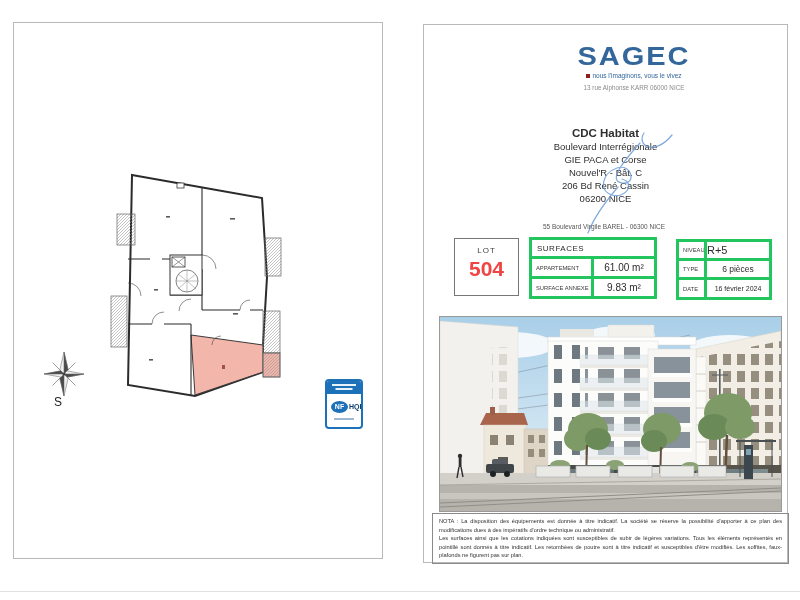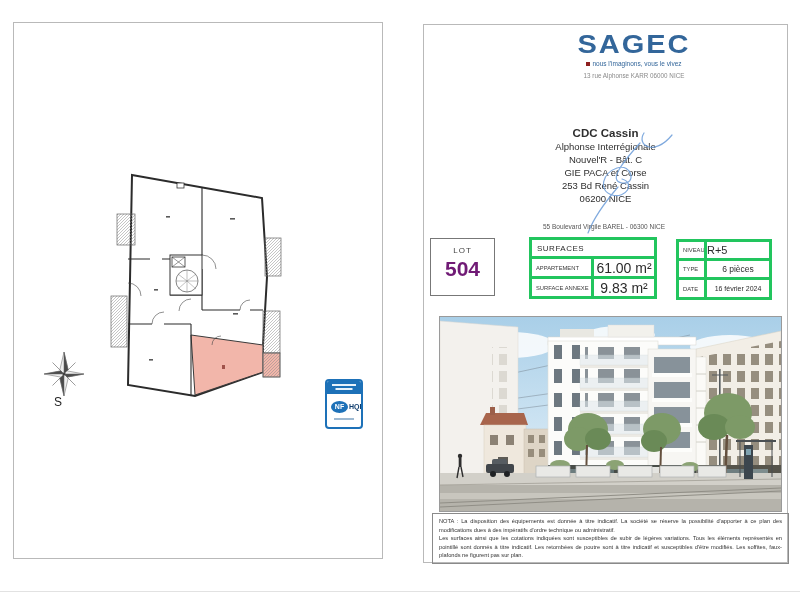--- a/index.html
+++ b/index.html
@@ -16,43 +16,43 @@
   .badge-band { height:13px; background:#1d71b8; position:relative; }
   .badge-band .bar { position:absolute; left:50%; transform:translateX(-50%); height:1.5px; background:#e8f2fa; }
   .badge-band .bar.b1 { top:3px; width:24px; }
   .badge-band .bar.b2 { top:7px; width:17px; }
   .badge-body { position:relative; height:33px; }
   .nf-oval { position:absolute; left:4px; top:7px; width:17px; height:12px; background:#1d71b8; border-radius:50%; color:#fff; font-size:7px; font-weight:bold; text-align:center; line-height:12px; }
   .hqe-text { position:absolute; left:22px; top:9px; color:#0f3d6e; font-size:7px; font-weight:bold; }
   .badge-sub { position:absolute; left:7px; top:24px; width:20px; height:1.5px; background:#9db9d2; }
 
   
-  #logo-block { position:absolute; left:100px; top:4px; width:220px; text-align:center; }
+  #logo-block { position:absolute; left:100px; top:16px; width:220px; text-align:center; }
   #logo-text { font-size:29px; font-weight:bold; color:#33669a; letter-spacing:2px; line-height:30px; transform:scaleY(.92); }
   #logo-tagline { margin-top:1px; font-size:6.5px; color:#33669a; }
   .redsq { display:inline-block; width:4px; height:4px; background:#8e1f1f; margin-right:2px; }
   #logo-address { margin-top:5px; font-size:6.3px; color:#8a8a8a; }
 
   #recipient { position:absolute; left:0; top:101px; width:100%; text-align:center; color:#2e2e2e; }
   #recipient .r-head { font-size:11.5px; font-weight:bold; line-height:14px; }
   #recipient p { font-size:9.5px; line-height:13px; }
   #signature { position:absolute; left:150px; top:104px; width:130px; height:108px; pointer-events:none; }
 
   #project-address { position:absolute; left:60px; top:198px; width:240px; text-align:center; font-size:6.5px; color:#555; }
 
-  #lot-box { position:absolute; left:6px; top:213px; width:65px; height:58px; border:1px solid #777; text-align:center; }
+  #lot-box { position:absolute; left:30px; top:213px; width:65px; height:58px; border:1px solid #777; text-align:center; }
   #lot-label { margin-top:7px; font-size:8px; color:#444; letter-spacing:1px; }
-  #lot-number { margin-top:2px; font-size:21px; font-weight:bold; color:#701a75; }
+  #lot-number { margin-top:2px; font-size:21px; font-weight:bold; color:#ef4444; }
 
   table.doc { border-collapse:collapse; position:absolute; table-layout:fixed; }
   table.doc td { border:3px solid #22c55e; color:#2c2c2c; overflow:hidden; white-space:nowrap; }
   #surfaces-table { left:105px; top:212px; width:125px; height:60px; }
   #surfaces-table td.hdr { font-size:8px; padding-left:5px; letter-spacing:.5px; }
   #surfaces-table td.lab { font-size:5.8px; padding-left:4px; color:#3c3c3c; }
-  #surfaces-table td.val { font-size:14px; text-align:center; }
+  #surfaces-table td.val { font-size:10px; text-align:center; }
   #details-table { left:252px; top:214px; width:93px; height:58px; }
   #details-table td.lab { font-size:5.8px; padding-left:4px; color:#3c3c3c; }
   #details-table td.v0 { font-size:11px; text-align:left; }
   #details-table td.v1 { font-size:8.5px; text-align:center; }
   #details-table td.v2 { font-size:7px; text-align:center; }
 
   #photo-frame { position:absolute; left:15px; top:291px; width:343px; height:196px; border:1px solid #9a9a9a; background:#dfeaf2; }
   #photo-frame svg { display:block; width:341px; height:194px; }
 
   #nota-box { position:absolute; left:8px; top:488px; width:357px; height:51px; border:1px solid #8a8a8a; padding:3px 6px; }
@@ -153,25 +153,25 @@
 
 <div class="page" id="right-page">
 
   <div id="logo-block">
     <div id="logo-text">SAGEC</div>
     <div id="logo-tagline"><span class="redsq"></span><span>nous l'imaginons, vous le vivez</span></div>
     <div id="logo-address">13 rue Alphonse KARR 06000 NICE</div>
   </div>
 
   <div id="recipient">
-    <p class="r-head">CDC Cassin</p>
-    <p>Alphonse Interrégionale</p>
+    <p class="r-head">CDC Habitat</p>
+    <p>Boulevard Interrégionale</p>
+    <p>GIE PACA et Corse</p>
     <p>Nouvel'R - Bât. C</p>
-    <p>GIE PACA et Corse</p>
-    <p>253 Bd René Cassin</p>
+    <p>206 Bd René Cassin</p>
     <p>06200 NICE</p>
   </div>
 
   <svg id="signature" viewBox="0 0 130 108">
     <path d="M98,6 C80,28 62,16 70,4 M66,14 C48,34 34,52 48,54 C63,56 58,34 43,39 C28,44 24,62 38,66 C52,70 62,54 48,50 M44,58 C32,72 20,88 14,104" fill="none" stroke="#6a9bd8" stroke-width="1.2" opacity="0.85" stroke-linecap="round"></path>
   </svg>
 
   <div id="project-address">55 Boulevard Virgile BAREL - 06300 NICE</div>
 
   <div id="lot-box">

